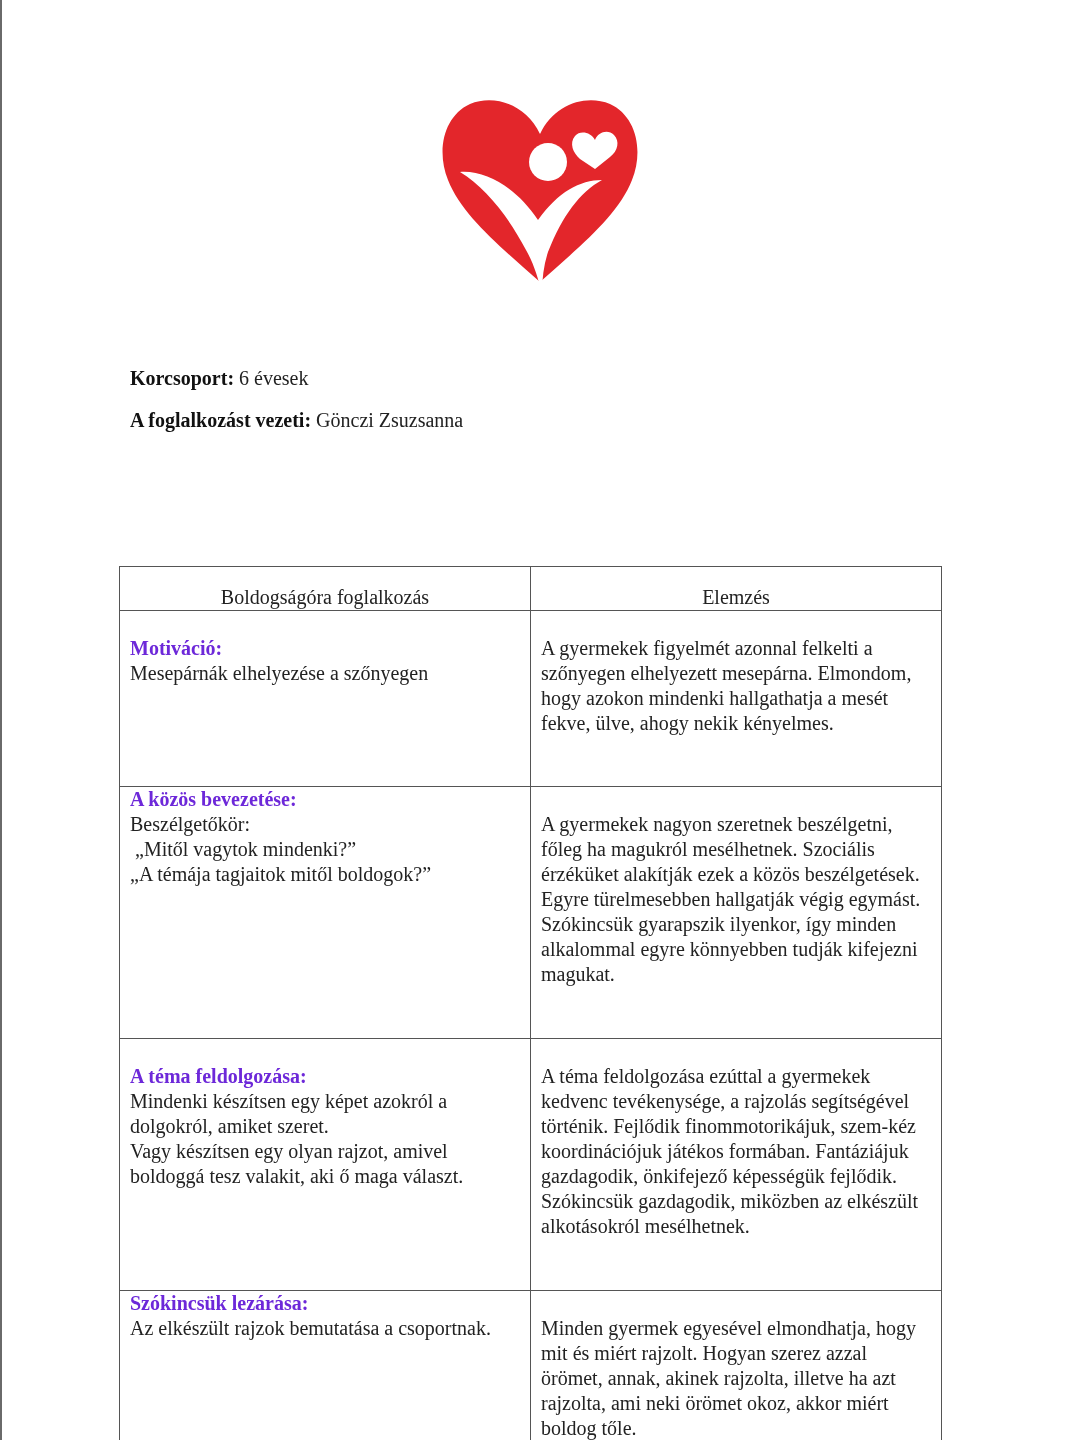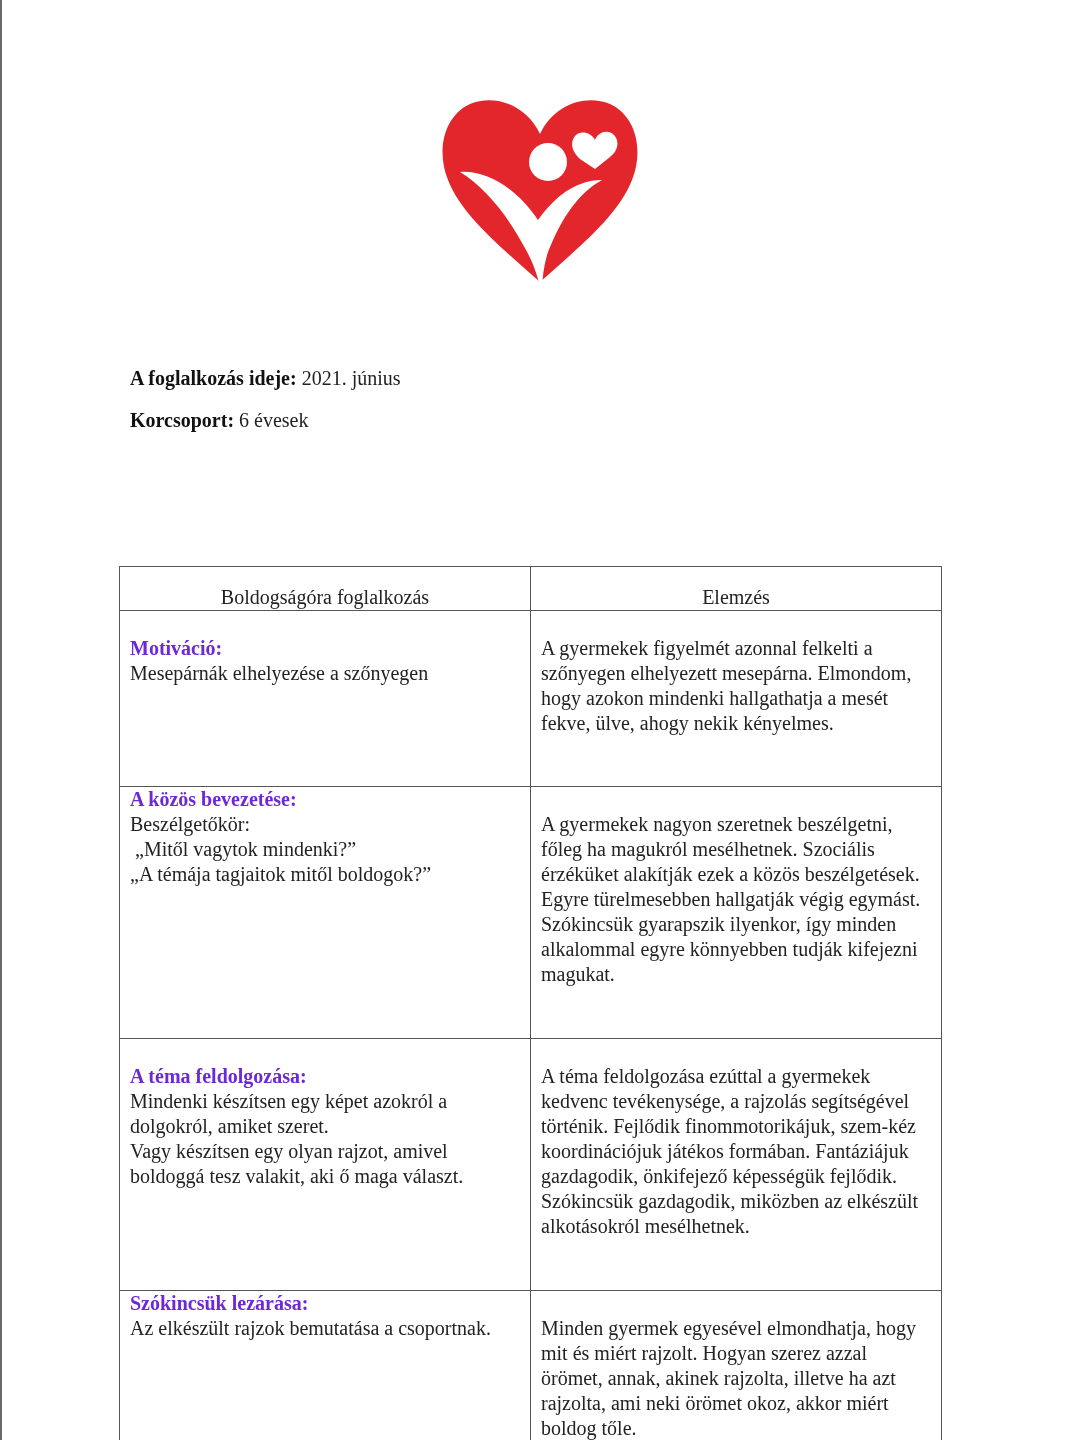--- a/index.html
+++ b/index.html
@@ -80,26 +80,26 @@
 
   <path d="M20 80 C 48 78, 78 98, 98 128 C 118 100, 140 88, 162 88 C 140 100, 122 124, 108 160 C 104 172, 102 186, 102 202 C 98 186, 94 172, 86 158 C 68 124, 46 96, 20 80 Z" fill="#ffffff"></path>
 
   <circle cx="108" cy="70" r="19" fill="#ffffff"></circle>
 
   <path d="M155 48 C 151 40, 140 38, 135 44 C 129 51, 133 61, 140 67 L 155 77 L 170 65 C 178 59, 180 49, 174 43 C 168 37, 158 40, 155 48 Z" fill="#ffffff"></path>
 </svg>
 
 <div class="meta">
   <div class="row">
-    <b>A foglalkozás ideje:</b>
-    <span>2021. június</span>
+    <b>Korcsoport:</b>
+    <span>6 évesek</span>
   </div>
   <div class="row">
-    <b>Korcsoport:</b>
-    <span>6 évesek</span>
+    <b>A foglalkozást vezeti:</b>
+    <span>Gönczi Zsuzsanna</span>
   </div>
 </div>
 
 <table class="plan-table">
   <thead>
     <tr>
       <th>Boldogságóra foglalkozás</th>
       <th>Elemzés</th>
     </tr>
   </thead>

